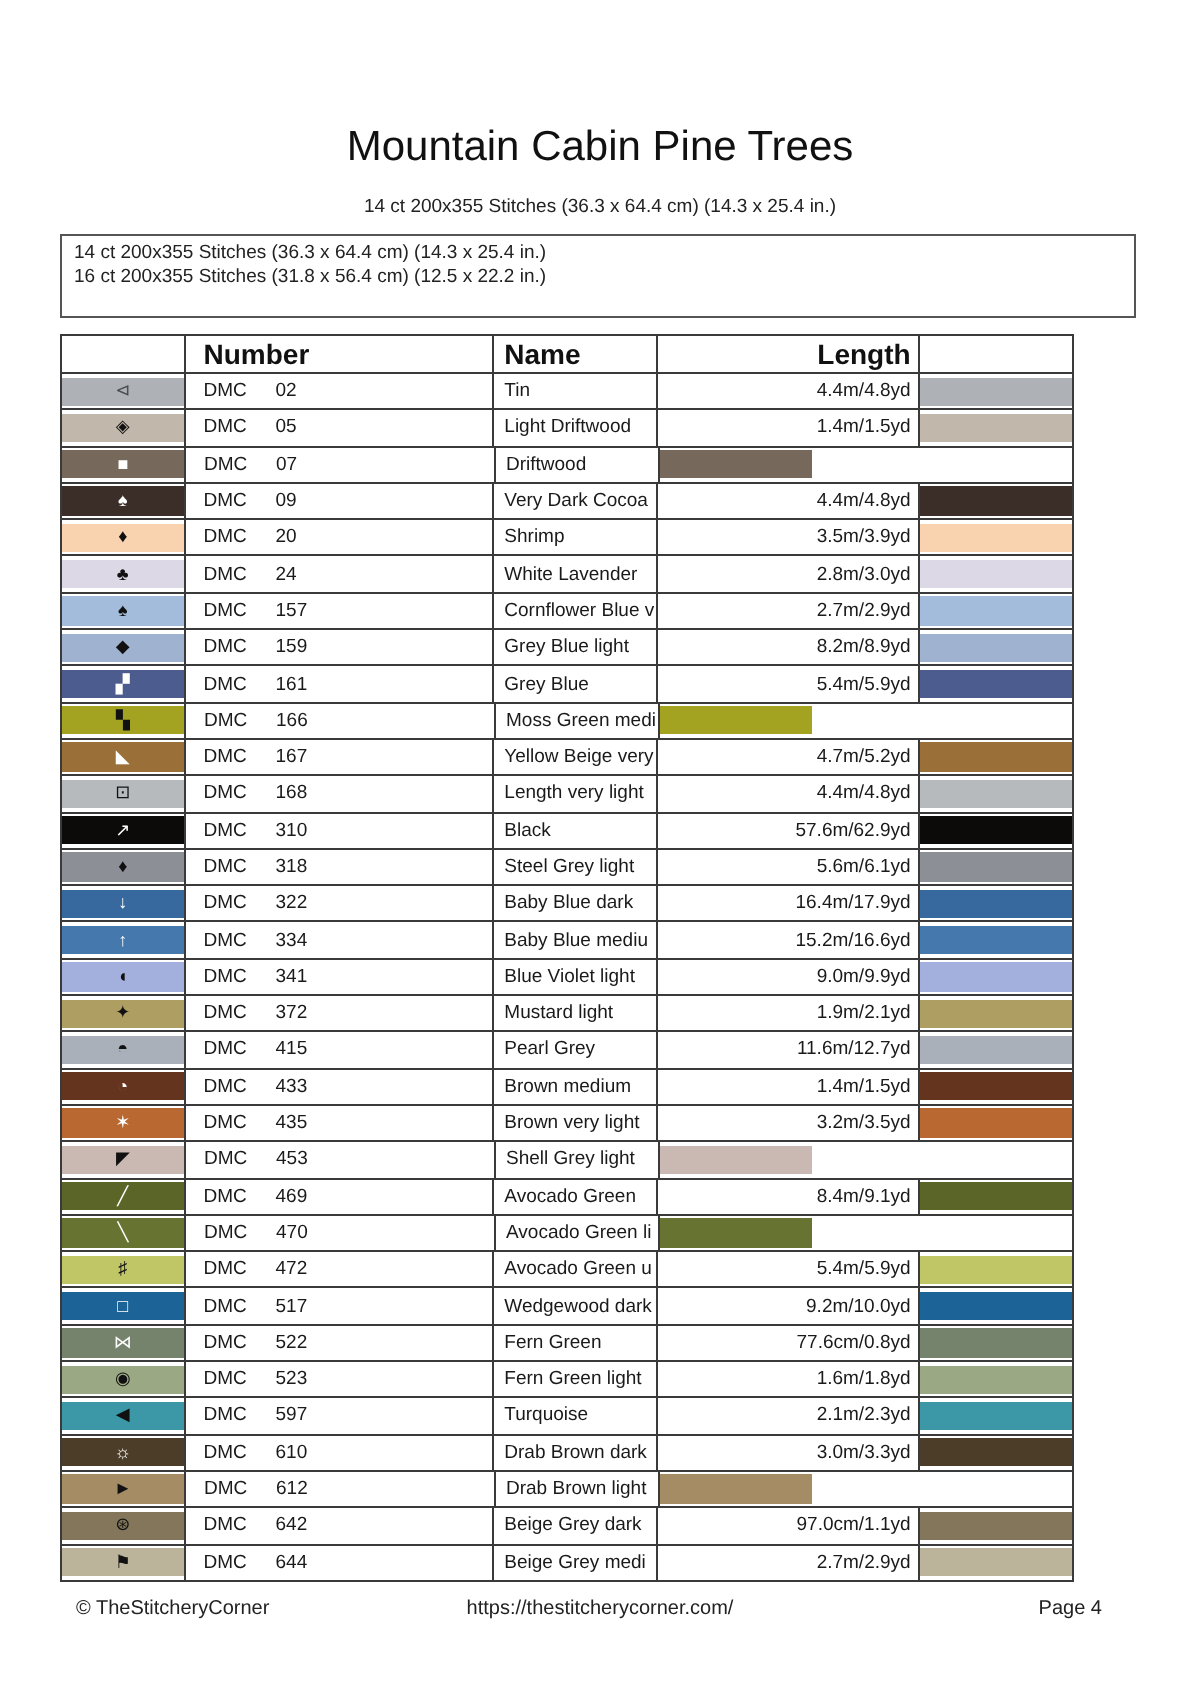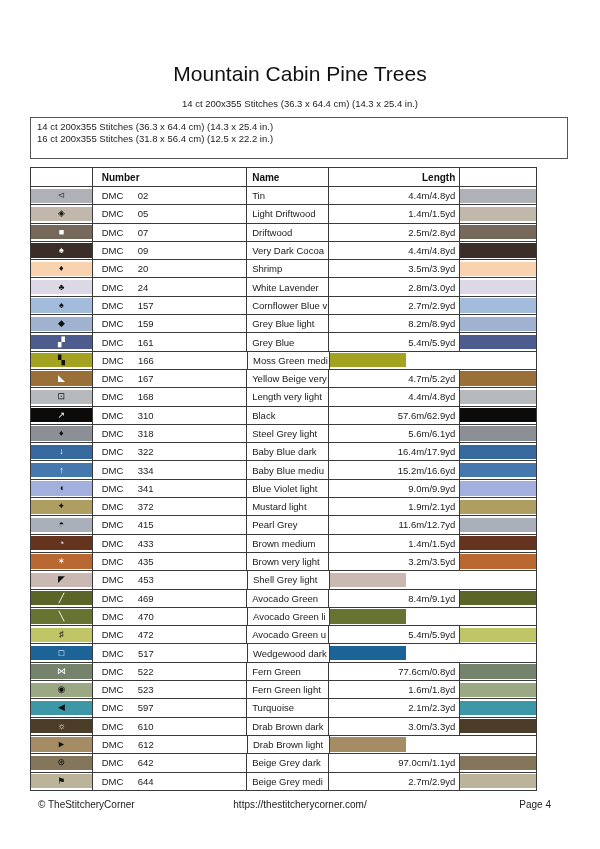--- a/index.html
+++ b/index.html
@@ -27,21 +27,21 @@
   .trow{display:flex;height:18.3px;border-top:1px solid #3a3a3a;box-sizing:border-box;}
   .trow.head{border-top:none;height:18px;}
   .c{box-sizing:border-box;border-right:1px solid #3a3a3a;overflow:hidden;
      display:flex;align-items:center;font-size:9.5px;white-space:nowrap;position:relative;}
   .c:last-child{border-right:none;}
   .col-sym{width:62px;justify-content:center;}
   .col-num{width:155px;padding-left:9px;}
   .col-name{width:82px;padding-left:5px;text-align:center;}
   .col-len{width:132px;justify-content:flex-end;padding-right:4px;}
   .col-swatch{width:76px;}
-  .head .c{font-weight:700;font-size:10px;color:#111;}
+  .head .c{font-weight:700;font-size:14px;color:#111;}
   .chip{position:absolute;left:0;right:0;top:1.5px;bottom:1.5px;z-index:0;}
   .glyph{position:relative;z-index:1;font-size:9px;line-height:1;}
   .brand{display:inline-block;width:36px;}
   .footer{position:absolute;top:799px;left:0;width:600px;font-size:10px;color:#222;}
   .footer .f-left{position:absolute;left:38px;top:0;}
   .footer .f-center{position:absolute;left:0;width:600px;text-align:center;top:0;}
   .footer .f-right{position:absolute;right:49px;top:0;}
 </style>
 </head>
 <body>
@@ -96,21 +96,20 @@
       <div class="trow">
         <div class="c col-sym">
           <div class="chip" style="background: rgb(119, 104, 92);"></div>
           <span class="glyph" style="color: rgb(255, 255, 255);">■</span>
         </div>
         <div class="c col-num">
           <span class="brand">DMC</span>
           <span>07</span>
         </div>
         <div class="c col-name">Driftwood</div>
-        <div class="c col-len">2.5m/2.8yd</div>
         <div class="c col-swatch">
           <div class="chip" style="background: rgb(119, 104, 92);"></div>
         </div>
       </div>
       <div class="trow">
         <div class="c col-sym">
           <div class="chip" style="background: rgb(59, 46, 41);"></div>
           <span class="glyph" style="color: rgb(255, 255, 255);">♠</span>
         </div>
         <div class="c col-num">
@@ -438,20 +437,21 @@
       <div class="trow">
         <div class="c col-sym">
           <div class="chip" style="background: rgb(28, 99, 151);"></div>
           <span class="glyph" style="color: rgb(255, 255, 255);">□</span>
         </div>
         <div class="c col-num">
           <span class="brand">DMC</span>
           <span>517</span>
         </div>
         <div class="c col-name">Wedgewood dark</div>
+        <div class="c col-len">9.2m/10.0yd</div>
         <div class="c col-swatch">
           <div class="chip" style="background: rgb(28, 99, 151);"></div>
         </div>
       </div>
       <div class="trow">
         <div class="c col-sym">
           <div class="chip" style="background: rgb(118, 131, 108);"></div>
           <span class="glyph" style="color: rgb(255, 255, 255);">⋈</span>
         </div>
         <div class="c col-num">

